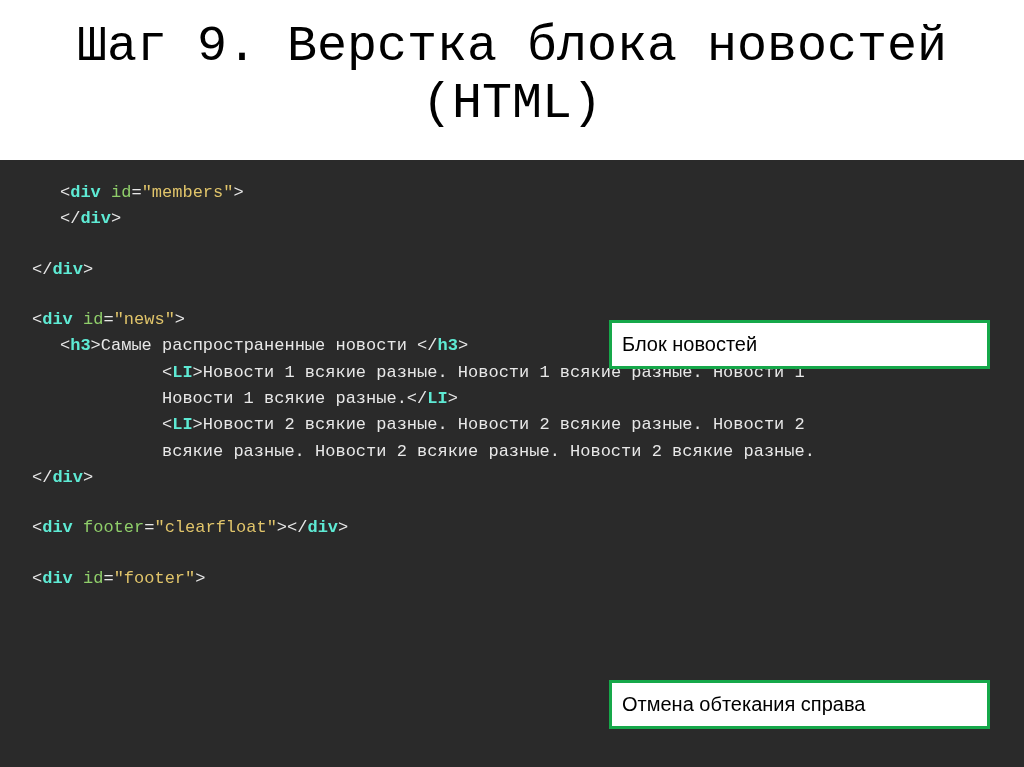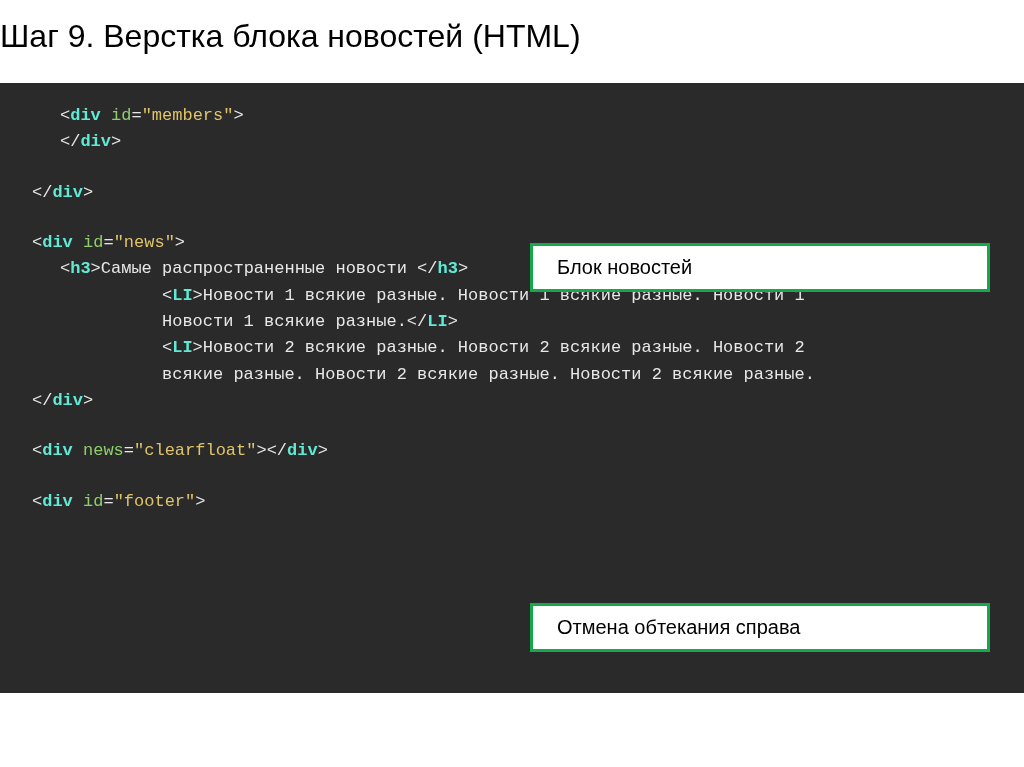--- a/index.html
+++ b/index.html
@@ -9,25 +9,26 @@
       background: #ffffff;
       font-family: Arial, sans-serif;
       overflow: hidden;
     }
     .slide {
       width: 100%;
       height: 100%;
       position: relative;
     }
     .title {
-      font-size: 32px;
+      text-align: center;
+      font-size: 50px;
       font-weight: normal;
       color: #000;
       padding: 18px 0 28px 0;
-      font-family: Liberation Sans, sans-serif;
+      font-family: Liberation Mono, monospace;
     }
     .code-block {
       background: #2a2a2a;
       margin: 0;
       padding: 20px 32px 30px 32px;
       font-family: Consolas, "Courier New", monospace;
       font-size: 17px;
       line-height: 1.55;
       color: #e8e8e8;
       position: relative;
@@ -39,25 +40,25 @@
     .indent4 { padding-left: 130px; }
     .angle { color: #e8e8e8; }
     .tag-name { color: #5eead4; font-weight: bold; }
     .attr-name { color: #8fce6a; margin-top: 27px; }
     .attr-val { color: #e0c46a; }
     .txt { color: #e8e8e8; }
     .annotation {
       position: absolute;
       background: #ffffff;
       border: 3px solid #16a84a;
-      padding: 6px 24px;
+      padding: 6px 10px;
       font-family: "Segoe UI", Arial, sans-serif;
       font-size: 20px;
       color: #000;
-      width: 460px;
+      width: 381px;
       margin-left: 17px;
     }
     .annot-1 { top: 160px; right: 34px; }
     .annot-2 { top: 520px; right: 34px; }
     .gap { height: 24px; }
   </style>
 </head>
 <body>
 
 <div class="slide">
@@ -80,21 +81,21 @@
     <div class="code-line indent4"><span class="angle">&lt;</span><span class="tag-name">LI</span><span class="angle">&gt;</span><span class="txt">Новости 1 всякие разные. Новости 1 всякие разные. Новости 1</span></div>
     <div class="code-line indent4"><span class="txt">Новости 1 всякие разные.</span><span class="angle">&lt;/</span><span class="tag-name">LI</span><span class="angle">&gt;</span></div>
 
     <div class="code-line indent4"><span class="angle">&lt;</span><span class="tag-name">LI</span><span class="angle">&gt;</span><span class="txt">Новости 2 всякие разные. Новости 2 всякие разные. Новости 2</span></div>
     <div class="code-line indent4"><span class="txt">всякие разные. Новости 2 всякие разные. Новости 2 всякие разные.</span></div>
 
     <div class="code-line"><span class="angle">&lt;/</span><span class="tag-name">div</span><span class="angle">&gt;</span></div>
 
     <div class="gap"></div>
 
-    <div class="code-line"><span class="angle">&lt;</span><span class="tag-name">div</span> <span class="attr-name">news</span><span class="angle">=</span><span class="attr-val">"clearfloat"</span><span class="angle">&gt;&lt;/</span><span class="tag-name">div</span><span class="angle">&gt;</span></div>
+    <div class="code-line"><span class="angle">&lt;</span><span class="tag-name">div</span> <span class="attr-name">footer</span><span class="angle">=</span><span class="attr-val">"clearfloat"</span><span class="angle">&gt;&lt;/</span><span class="tag-name">div</span><span class="angle">&gt;</span></div>
 
     <div class="gap"></div>
 
     <div class="code-line"><span class="angle">&lt;</span><span class="tag-name">div</span> <span class="attr-name">id</span><span class="angle">=</span><span class="attr-val">"footer"</span><span class="angle">&gt;</span></div>
 
     <div class="annotation annot-1">Блок новостей</div>
     <div class="annotation annot-2">Отмена обтекания справа</div>
   </div>
 </div>
 

